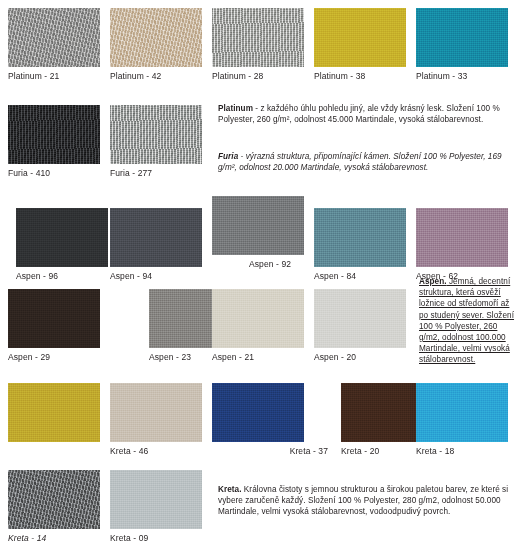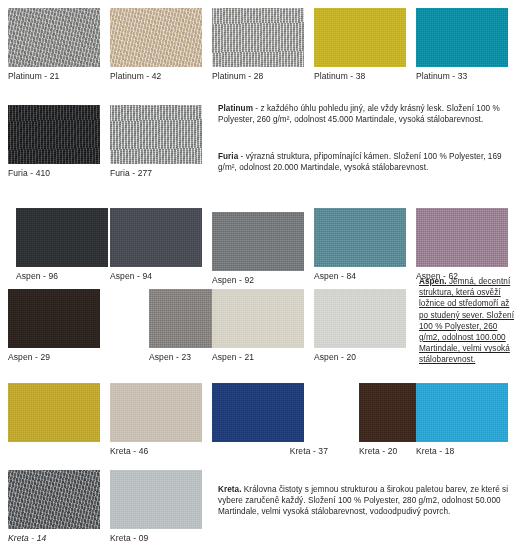--- a/index.html
+++ b/index.html
@@ -118,33 +118,33 @@
   </div>
   <div class="swatch-cell" style="left:110px; top:105px;">
     <div class="swatch-chip tex-stone" style="background-color:#a3a5a4;"></div>
     <div class="swatch-label">Furia - 277</div>
   </div>
 
   <div class="desc" style="left:218px; top:103px; width:296px;">
     <b>Platinum</b><span> - z každého úhlu pohledu jiný, ale vždy krásný lesk. Složení 100 % Polyester, 260 g/m², odolnost 45.000 Martindale, vysoká stálobarevnost.</span>
   </div>
 
-  <div class="desc" style="left:218px; top:151px; width:296px;">
+  <div class="desc" style="left:218px; top:151px; width:296px;font-style:italic;">
     <b>Furia</b><span> - výrazná struktura, připomínající kámen. Složení 100 % Polyester, 169 g/m², odolnost 20.000 Martindale, vysoká stálobarevnost.</span>
   </div>
 
   <div class="swatch-cell" style="left:16px; top:208px;">
     <div class="swatch-chip tex-weave" style="background-color:#2f3133;"></div>
     <div class="swatch-label">Aspen - 96</div>
   </div>
   <div class="swatch-cell" style="left:110px; top:208px;">
     <div class="swatch-chip tex-weave" style="background-color:#484b52;"></div>
     <div class="swatch-label">Aspen - 94</div>
   </div>
-  <div class="swatch-cell" style="left:212px; top:212px;">
+  <div class="swatch-cell" style="left:212px; top:196px;text-align:center;">
     <div class="swatch-chip tex-weave" style="background-color:#757779;"></div>
     <div class="swatch-label">Aspen - 92</div>
   </div>
   <div class="swatch-cell" style="left:314px; top:208px;">
     <div class="swatch-chip tex-weave" style="background-color:#5d8794;"></div>
     <div class="swatch-label">Aspen - 84</div>
   </div>
   <div class="swatch-cell" style="left:416px; top:208px;">
     <div class="swatch-chip tex-weave" style="background-color:#9b7f93;"></div>
     <div class="swatch-label">Aspen - 62</div>
@@ -175,21 +175,21 @@
     <div class="swatch-chip tex-weave" style="background-color:#bfa72c;"></div>
   </div>
   <div class="swatch-cell" style="left:110px; top:383px;">
     <div class="swatch-chip tex-weave" style="background-color:#c9bfb2;"></div>
     <div class="swatch-label">Kreta - 46</div>
   </div>
   <div class="swatch-cell" style="left:212px; top:383px;text-align:right;">
     <div class="swatch-chip tex-weave" style="background-color:#203c78;"></div>
     <div class="swatch-label">Kreta - 37</div>
   </div>
-  <div class="swatch-cell" style="left:332px; top:383px;padding-left:27px;">
+  <div class="swatch-cell" style="left:314px; top:383px;padding-left:27px;">
     <div class="swatch-chip tex-weave" style="background-color:#41281c;"></div>
     <div class="swatch-label">Kreta - 20</div>
   </div>
   <div class="swatch-cell" style="left:416px; top:383px;">
     <div class="swatch-chip tex-weave" style="background-color:#2ba3d4;"></div>
     <div class="swatch-label">Kreta - 18</div>
   </div>
 
   <div class="swatch-cell" style="left:8px; top:470px;font-style:italic;">
     <div class="swatch-chip tex-mottle" style="background-color:#6f7173;"></div>

